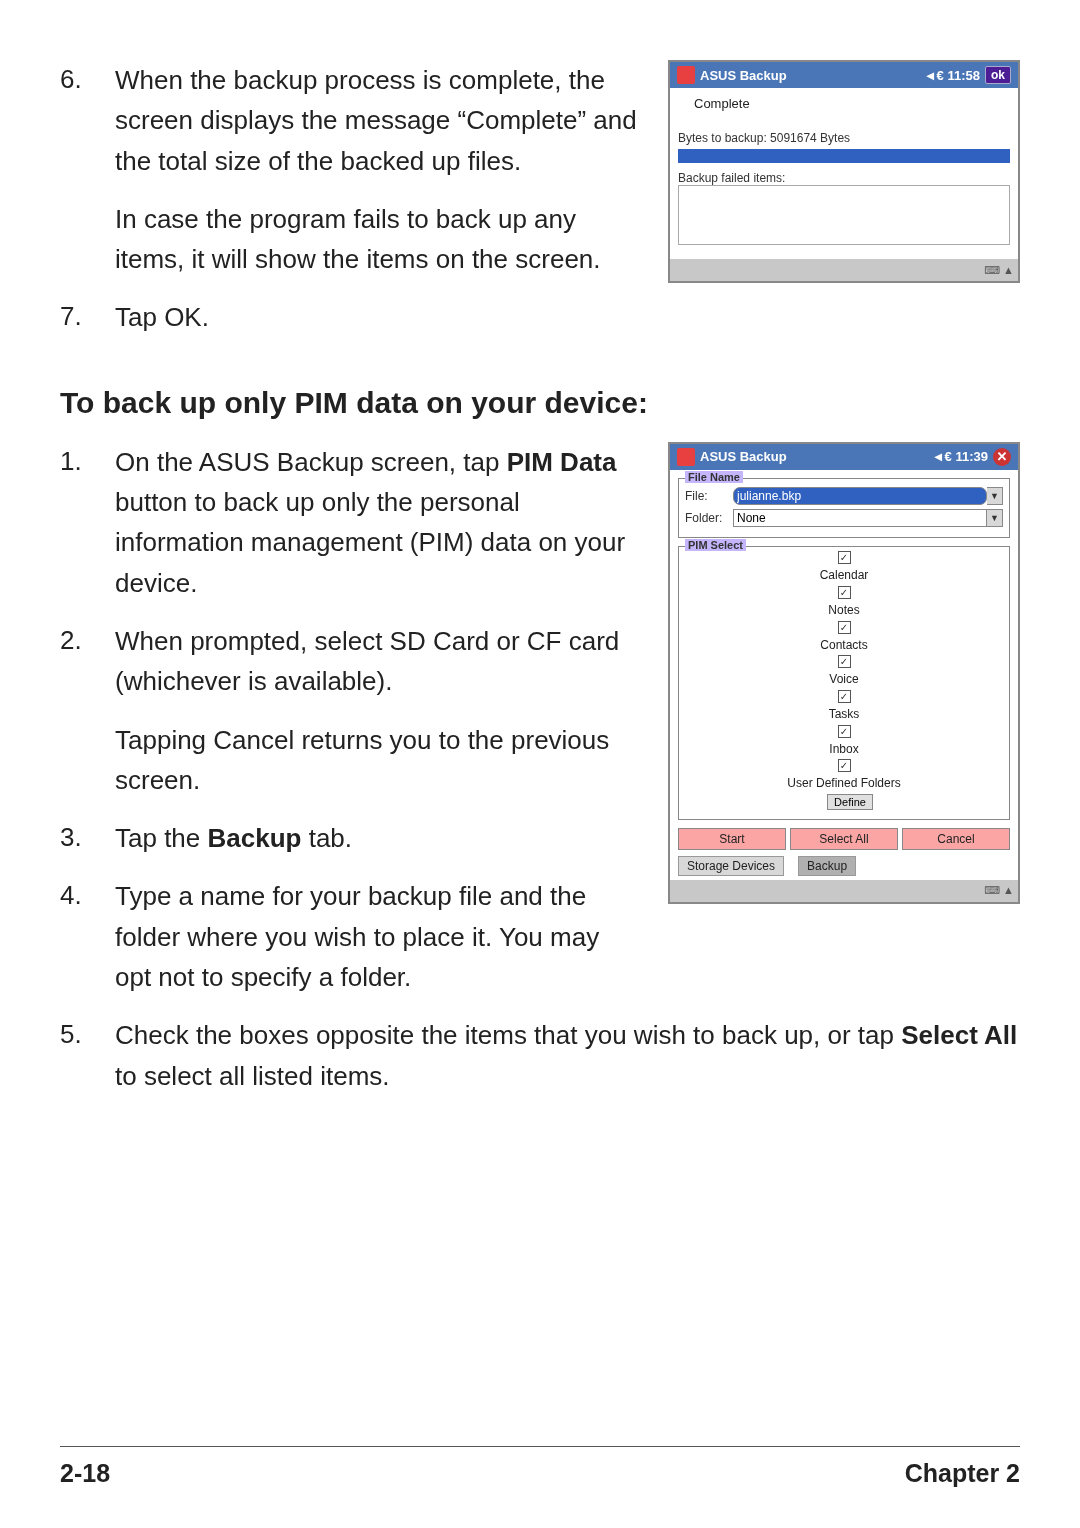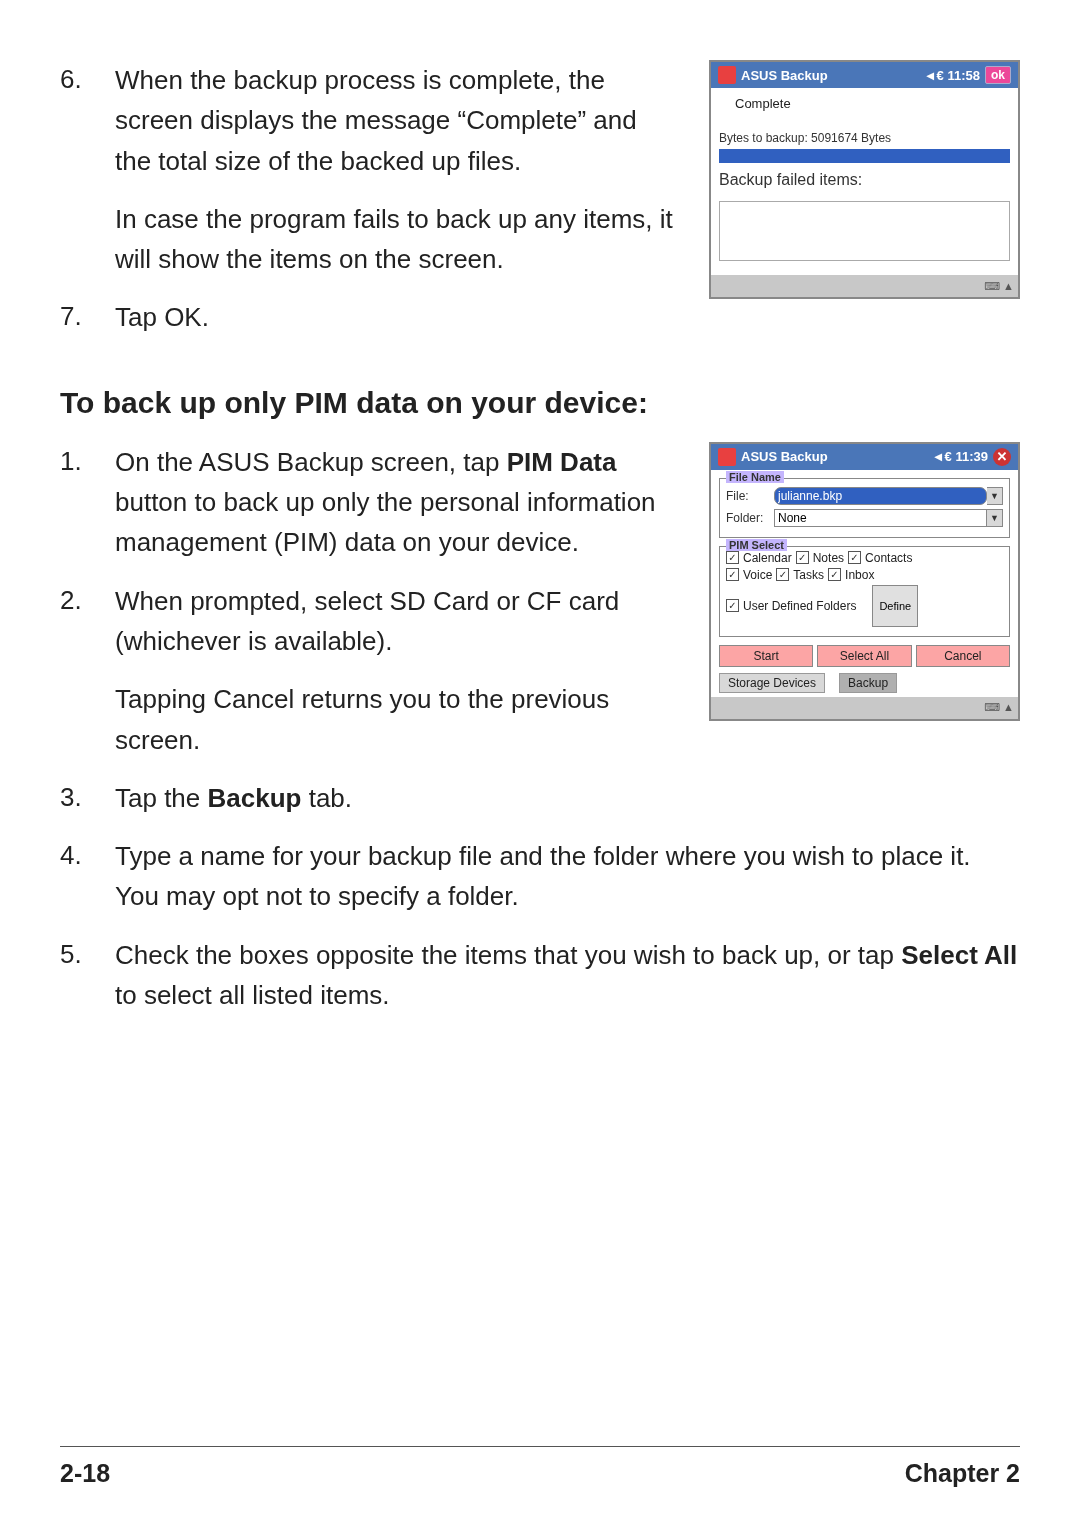--- a/index.html
+++ b/index.html
@@ -46,21 +46,21 @@
     }
 
     
     .screenshot-container {
       float: right;
       margin-left: 30px;
       margin-bottom: 20px;
     }
 
     .device-screen {
-      width: 311px;
+      width: 352px;
       border: 2px solid #888;
       background: #f5f5f5;
       font-size: 13px;
     }
 
     
     .title-bar {
       background: #4a76b8;
       color: white;
       display: flex;
@@ -81,21 +81,21 @@
       background: #e84040;
       border-radius: 2px;
       display: inline-block;
     }
     .title-bar-right {
       display: flex;
       align-items: center;
       gap: 5px;
     }
     .ok-btn {
-      background: #ec4899;
+      background: #4c1d95;
       border: 1px solid #aac;
       color: white;
       padding: 1px 5px;
       font-size: 12px;
       border-radius: 2px;
     }
     .close-btn {
       width: 18px;
       height: 18px;
       background: #cc3333;
@@ -126,23 +126,23 @@
       color: #333;
       margin-bottom: 4px;
     }
     .progress-bar {
       width: 100%;
       height: 14px;
       background: #3060c0;
       margin-bottom: 8px;
     }
     .failed-label {
-      font-size: 16px;
-      color: #333;
-      margin-bottom: 12px;
+      font-size: 12px;
+      color: #333;
+      margin-bottom: 0;
     }
     .failed-box {
       width: 100%;
       height: 60px;
       border: 1px solid #aaa;
       background: white;
       margin-bottom: 10px;
     }
     .screen-footer {
       background: #c8c8c8;
@@ -212,40 +212,41 @@
       color: #333;
     }
 
     .checkbox-row {
       display: flex;
       align-items: center;
       gap: 4px;
       font-size: 12px;
       margin-bottom: 3px;
       flex-wrap: wrap;
+      flex-direction: column;
     }
     .cb {
       width: 13px;
       height: 13px;
       border: 1px solid #555;
       background: white;
       display: flex;
       align-items: center;
       justify-content: center;
       font-size: 10px;
       color: #333;
     }
     .cb.checked::after {
       content: '✓';
     }
     .define-btn {
       background: #e0e0e0;
       border: 1px solid #888;
       font-size: 11px;
-      padding: 14px 6px;
+      padding: 1px 6px;
       margin-left: 12px;
     }
 
     .action-buttons {
       display: flex;
       gap: 4px;
       margin-bottom: 6px;
     }
     .action-btn {
       flex: 1;

